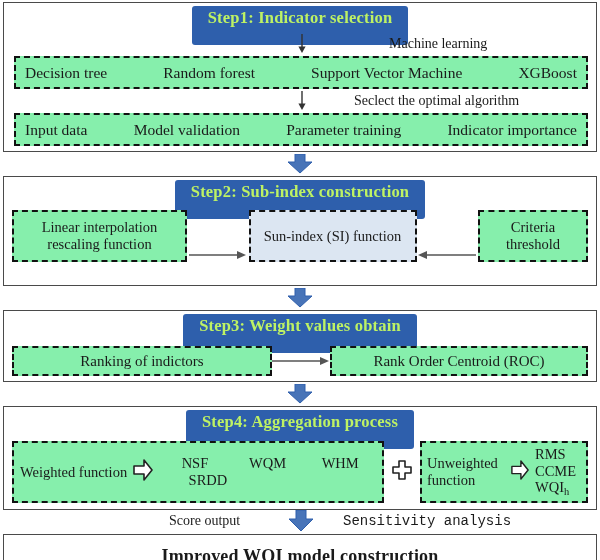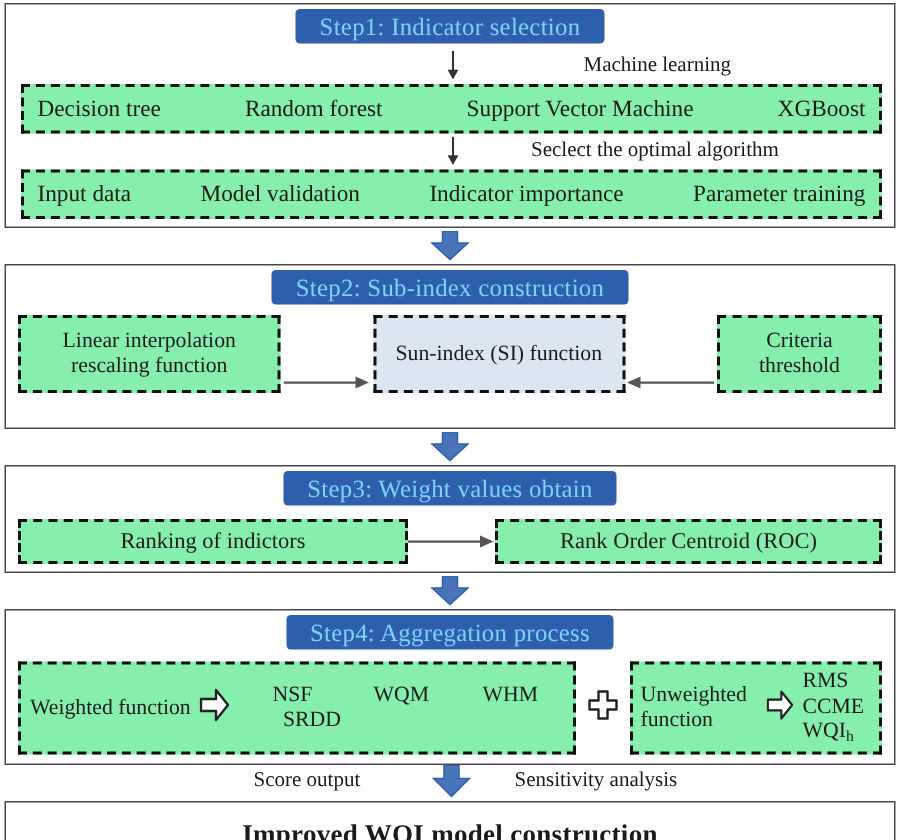--- a/index.html
+++ b/index.html
@@ -24,25 +24,25 @@
     box-sizing:border-box;
     position:relative;
     margin:0 auto;
     width:594px;
   }
 
   .header-row{ text-align:center; }
   .step-header{
     display:inline-block;
     background:#2E5FAC;
-    color:#7dd3fc;
-    font-weight:normal;
+    color:#bef264;
+    font-weight:bold;
     font-size:16.5px;
     letter-spacing:.2px;
-    padding:3px 16px 3px 16px;
+    padding:3px 16px 19px 16px;
     border-radius:3px;
     line-height:1.05;
     white-space:nowrap;
   }
 
   
   .dbox{
     border:2px dashed #111;
     box-sizing:border-box;
     background:#86efac;
@@ -205,22 +205,22 @@
       <svg width="12" height="20" viewBox="0 0 12 20">
           <line x1="6" y1="0" x2="6" y2="14" stroke="#333" stroke-width="1.4"></line>
           <polygon points="6,19 2.4,12.5 9.6,12.5" fill="#333"></polygon>
         </svg>
     </div>
 
     <div class="dbox" style="position:absolute;left:10px;top:110px;width:574px;height:33px;">
       <div class="s1-items">
         <span>Input data</span>
         <span>Model validation</span>
+        <span>Parameter training</span>
         <span>Indicator importance</span>
-        <span>Parameter training</span>
       </div>
     </div>
   </div>
 
   <div class="blockarrow">
     <svg width="26" height="20" viewBox="0 0 26 20">
         <polygon points="8,0 18,0 18,8 25,8 13,19 1,8 8,8" fill="#4874B8" stroke="#2E5FAC" stroke-width="1"></polygon>
       </svg>
   </div>
 
@@ -332,20 +332,20 @@
     </div>
   </div>
 
   <div class="bottom-notes">
     <div class="n" style="left:166px;">Score output</div>
     <div style="position:absolute;left:285px;top:0px;">
       <svg width="26" height="22" viewBox="0 0 26 22">
           <polygon points="8,0 18,0 18,9 25,9 13,21 1,9 8,9" fill="#4874B8" stroke="#2E5FAC" stroke-width="1"></polygon>
         </svg>
     </div>
-    <div class="n" style="left:340px;">Sensitivity analysis</div>
+    <div class="n" style="left:340px;font-family:Liberation Mono, monospace;">Sensitivity analysis</div>
   </div>
 
   <div class="final-box">
     <span class="final-text">Improved WQI model construction</span>
   </div>
 
 </div>
 
 </body></html>

